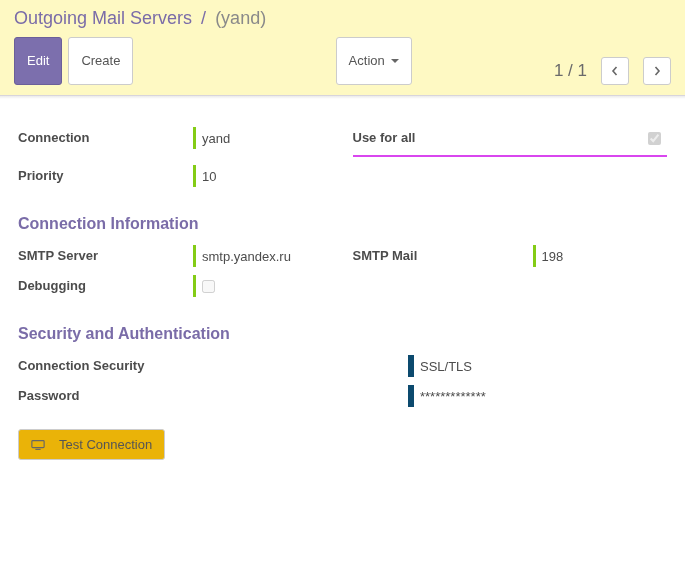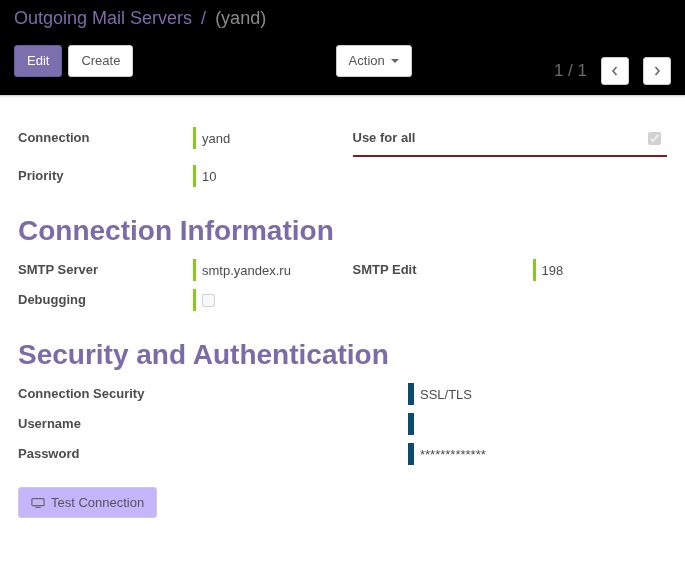--- a/index.html
+++ b/index.html
@@ -4,35 +4,34 @@
 <style>
   * { box-sizing: border-box; margin: 0; padding: 0; }
   body {
     font-family: "Helvetica Neue", Helvetica, Arial, sans-serif;
     font-size: 13px;
     color: #4c4c4c;
     background: #fff;
     width: 685px;
   }
   .topbar {
-    background: #000000;
+    background: #fef9c3;
     border-bottom: 1px solid #d8d5dc;
     padding: 8px 14px 10px 14px;
   }
   .breadcrumb {
     font-size: 18px;
     color: #7a6ca8;
     margin-bottom: 8px;
     font-weight: 400;
   }
   .breadcrumb .sep { color: #7a6ca8; margin: 0 4px; }
   .breadcrumb .current { color: #8a8a8a; }
   .toolbar-row {
     display: flex;
-    align-items: center;
     gap: 6px;
   }
   .btn {
     display: inline-flex;
     align-items: center;
     gap: 4px;
     padding: 6px 12px;
     border: 1px solid #ccc;
     border-radius: 3px;
     background: #fff;
@@ -99,43 +98,43 @@
     color: #4c4c4c;
     font-size: 13px;
     padding: 3px 6px;
     border-left: 3px solid #84cc16;
     min-height: 22px;
     display: flex;
     align-items: center;
   }
   .fvalue.noborder { border-left: none; }
   .underline-red {
-    border-bottom: 2px solid #7f1d1d;
+    border-bottom: 2px solid #d946ef;
     padding-bottom: 6px;
   }
   .section-title {
-    font-size: 28px;
+    font-size: 16px;
     font-weight: 700;
     color: #7a6ca8;
     margin: 28px 0 12px 0;
   }
   input[type="checkbox"] {
     width: 13px; height: 13px;
     accent-color: #888;
     cursor: default;
   }
   .btn-test {
     margin-top: 14px;
     display: inline-flex;
     align-items: center;
-    gap: 6px;
+    gap: 14px;
     padding: 7px 12px;
     border: 1px solid #ccc;
     border-radius: 3px;
-    background: #c4b5fd;
+    background: #eab308;
     color: #555;
     font-size: 13px;
     cursor: pointer;
   }
   .btn-test svg { width: 14px; height: 12px; }
   .sec-auth .fvalue { border-left: 6px solid #0c4a6e; }
   .sec-auth .flabel { width: 370px; }
 </style>
 </head>
 <body>
@@ -196,45 +195,41 @@
   </div>
 
   <div class="section-title">Connection Information</div>
 
   <div class="row">
     <div class="col-half">
       <div class="flabel">SMTP Server</div>
       <div class="fvalue">smtp.yandex.ru</div>
     </div>
     <div class="col-half">
-      <div class="flabel" style="width:180px;">SMTP Edit</div>
+      <div class="flabel" style="width:180px;">SMTP Mail</div>
       <div class="fvalue">198</div>
     </div>
   </div>
 
   <div class="row">
     <div class="col-half">
       <div class="flabel">Debugging</div>
       <div class="fvalue">
         <input type="checkbox" disabled="" style="">
       </div>
     </div>
     <div class="col-half"></div>
   </div>
 
   <div class="section-title">Security and Authentication</div>
 
   <div class="sec-auth">
     <div class="row">
       <div class="flabel">Connection Security</div>
       <div class="fvalue">SSL/TLS</div>
-    </div>
-    <div class="row">
-      <div class="flabel">Username</div>
-      <div class="fvalue"></div>
     </div>
     <div class="row">
       <div class="flabel">Password</div>
       <div class="fvalue">*************</div>
     </div>
   </div>
 
   <button class="btn-test">
     <svg viewBox="0 0 16 12">
       <rect x="1" y="1" width="14" height="8" rx="1" fill="none" stroke="#666" stroke-width="1.3"></rect>

